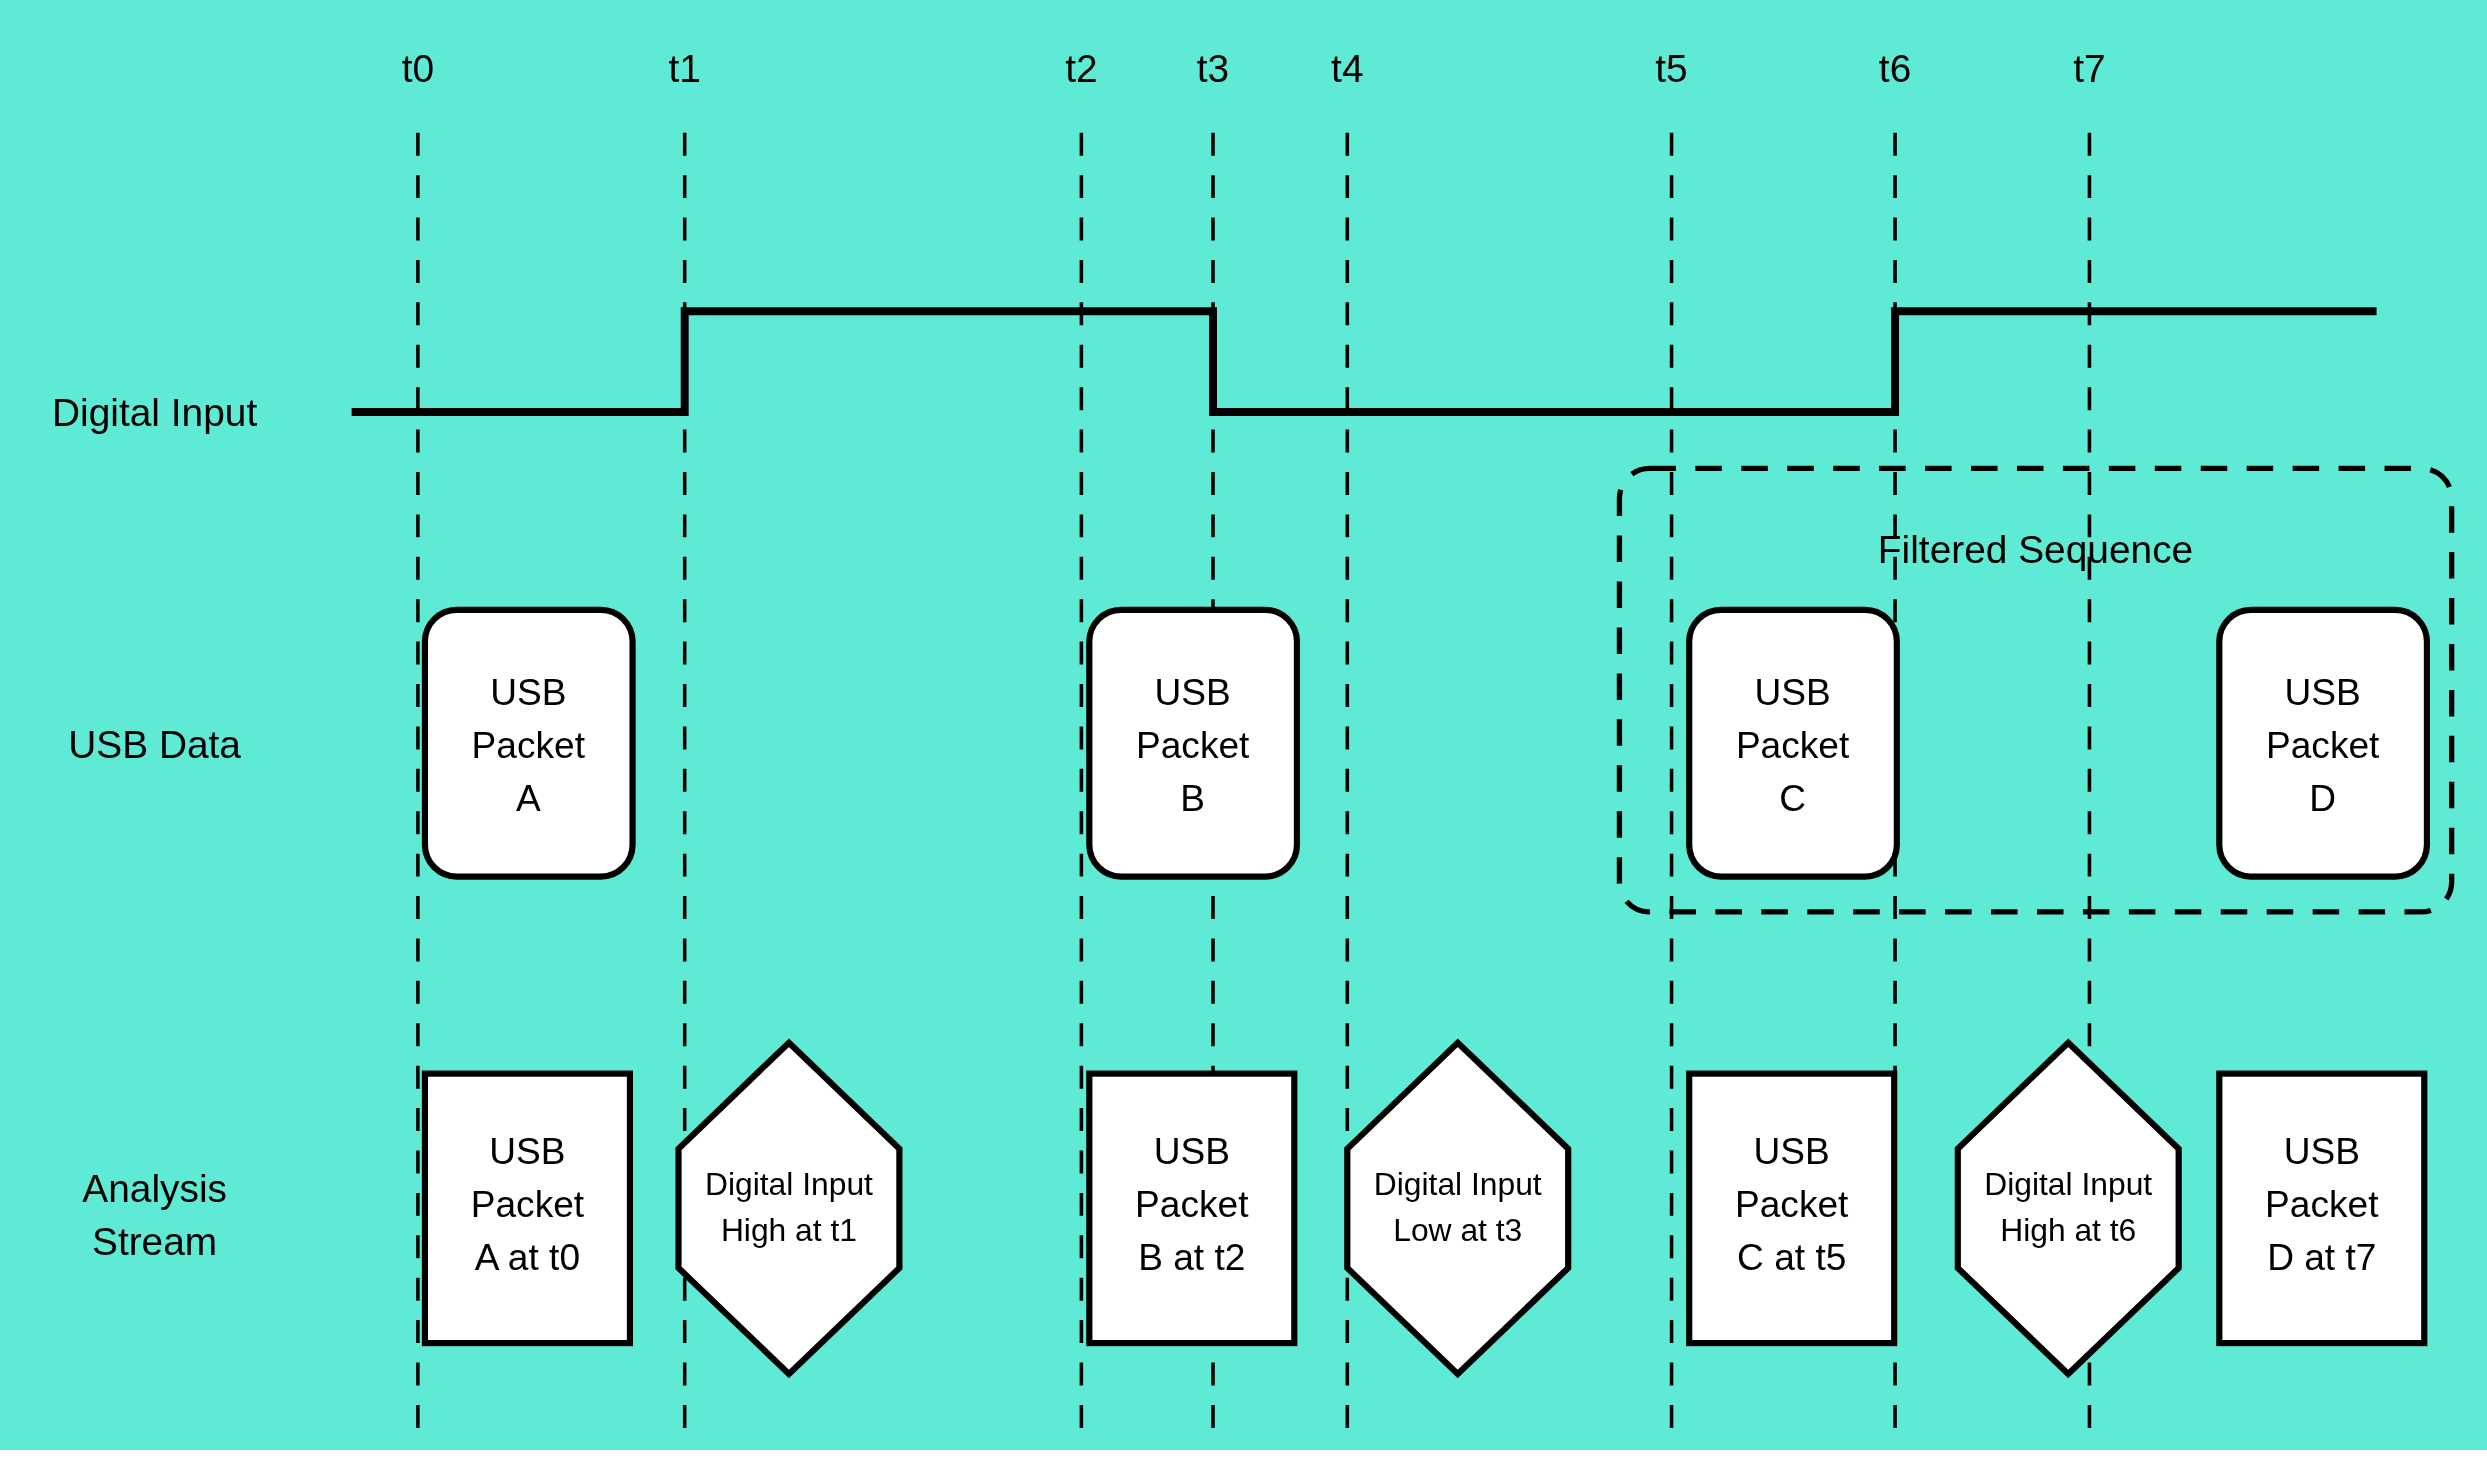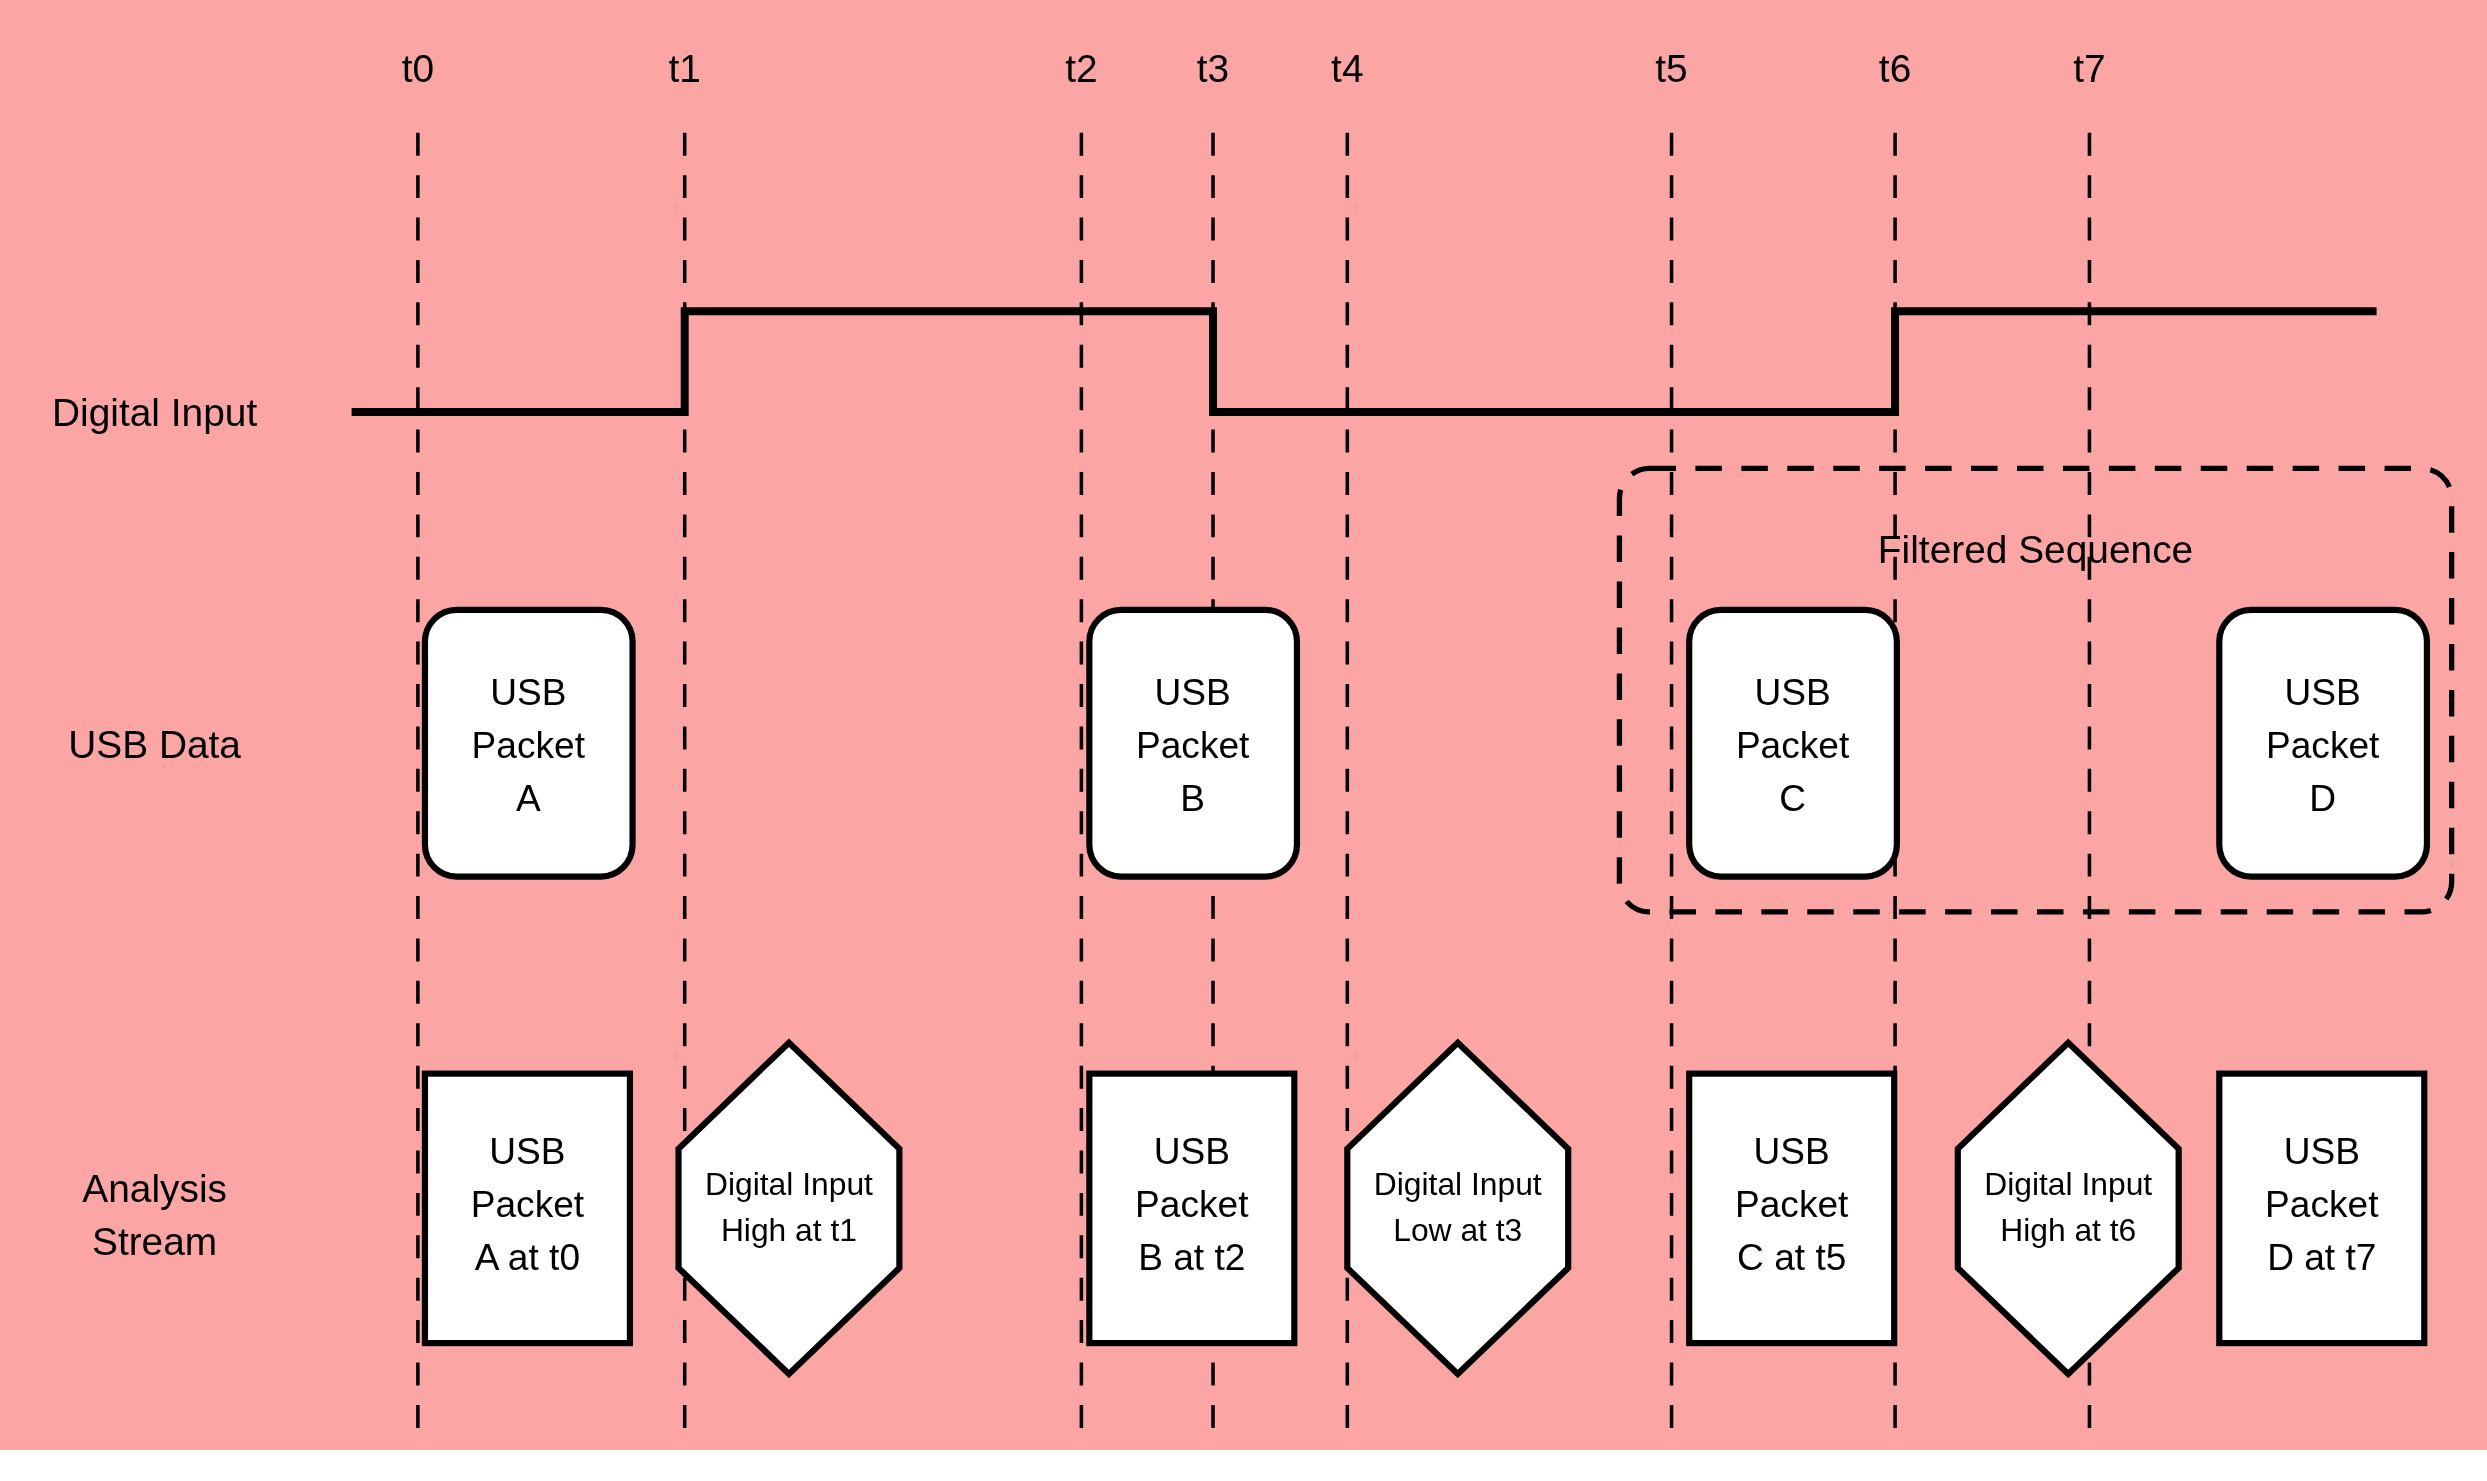--- a/index.html
+++ b/index.html
@@ -3,21 +3,21 @@
 <meta charset="utf-8">
 <title>Timing Diagram</title>
 <style>
   html,body{margin:0;padding:0;background:#ffffff;}
   body{
     width:2487px;height:1482px;
     font-family:"Liberation Sans","DejaVu Sans",sans-serif;
     color:#000000;
     overflow:hidden;
   }
-  #stage{position:relative;width:2487px;height:1450px;background:#fca5a5;}
+  #stage{position:relative;width:2487px;height:1450px;background:#5eead4;}
   svg#diagram{position:absolute;left:0;top:0;width:2487px;height:1482px;}
   .tick-label{
     font-size:44px;
     fill:#000;
     text-anchor:middle;
     font-family:"Liberation Sans","DejaVu Sans",sans-serif;
   }
   .row-label{
     font-size:44px;
     fill:#000;

